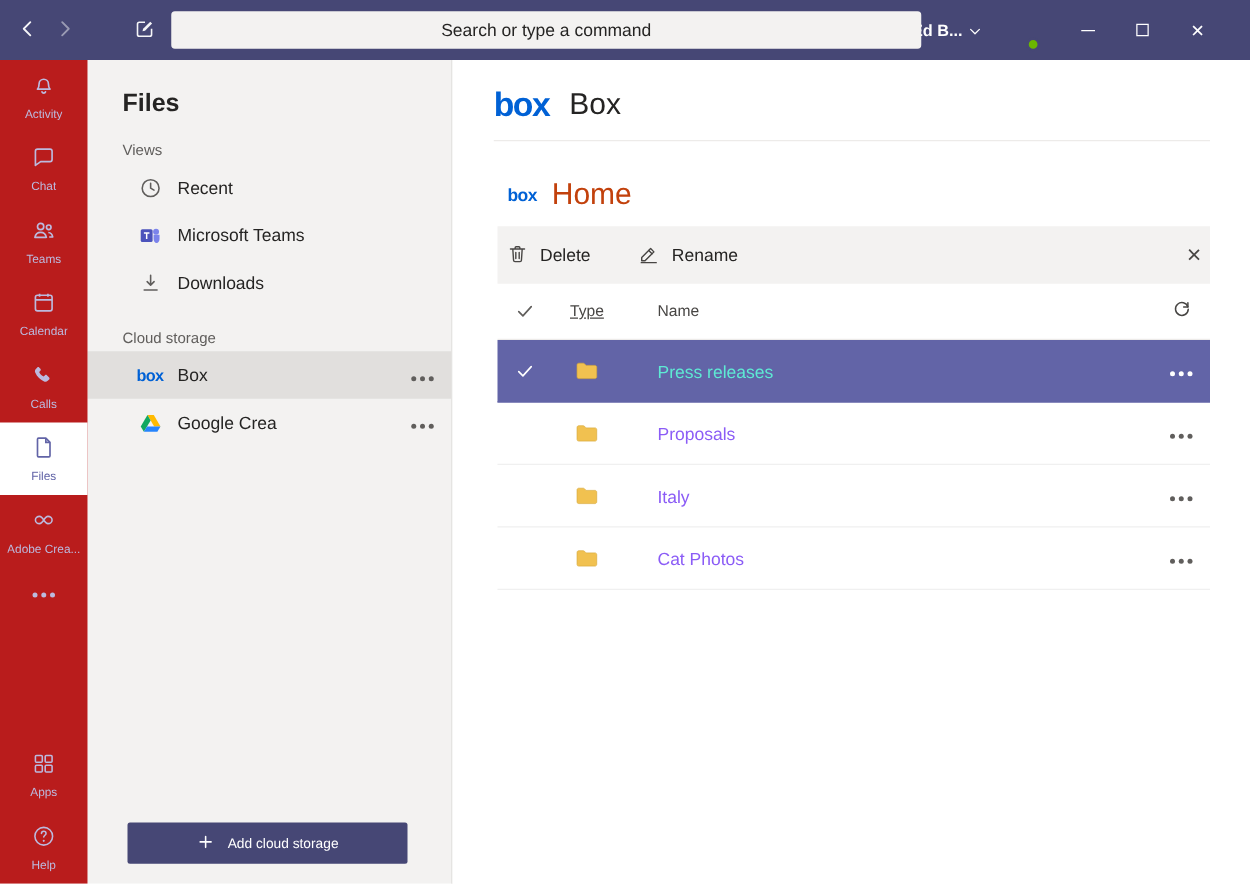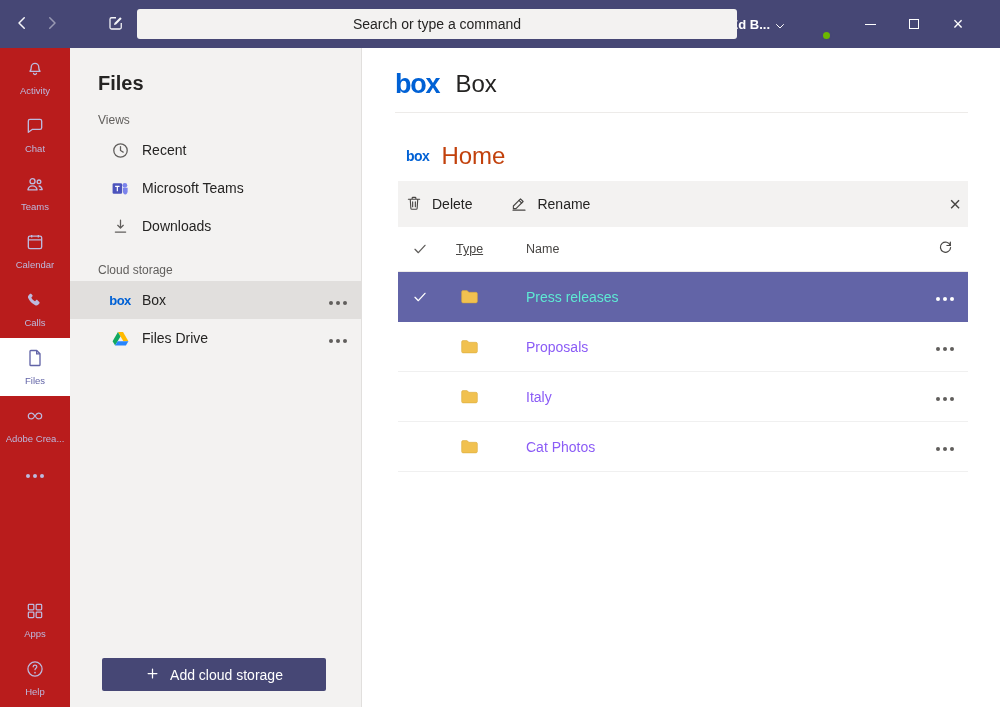--- a/index.html
+++ b/index.html
@@ -42,21 +42,21 @@
   
   .sidebar { position:absolute; top:48px; left:70px; width:292px; bottom:0; background:#f3f2f1; border-right:1px solid #e1dfdd; }
   .sb-title { padding:24px 0 0 28px; font-size:20px; font-weight:700; color:#252423; }
   .sec-label { margin:18px 0 4px 28px; font-size:12px; color:#605e5c; }
   .side-item { height:38px; display:flex; align-items:center; padding-left:40px; gap:12px; font-size:14px; color:#252423; cursor:pointer; position:relative; }
   .side-item.selected { background:#e1dfdd; }
   .side-item .ic { width:20px; height:20px; display:flex; align-items:center; justify-content:center; color:#605e5c; flex:0 0 20px; }
   .side-item .ic svg { width:19px; height:19px; }
   .side-more { position:absolute; right:14px; color:#605e5c; background:none; border:none; cursor:pointer; }
   .box-mark { color:#0061d5; font-weight:700; font-size:13px; letter-spacing:-.5px; line-height:1; }
-  .add-btn { position:absolute; left:32px; bottom:16px; width:224px; height:33px; background:#464775; color:#fff; border:none; border-radius:2px; font-size:14px; display:flex; align-items:center; justify-content:center; gap:10px; cursor:pointer; }
+  .add-btn { position:absolute; left:32px; bottom:16px; width:224px; height:33px; background:#464775; color:#fff; border:none; border-radius:2px; font-size:11px; display:flex; align-items:center; justify-content:center; gap:10px; cursor:pointer; }
   .add-btn svg { width:15px; height:15px; }
 
   
   .main { position:absolute; top:48px; left:362px; right:0; bottom:0; background:#fff; }
   .main-header { display:flex; align-items:center; gap:16px; padding:22px 32px 14px 33px; }
   .box-logo-lg { font-size:27px; font-weight:700; color:#0061d5; letter-spacing:-1.2px; line-height:1; }
   .main-title { font-size:24px; color:#252423; }
   .header-divider { margin:0 32px 0 33px; border-bottom:1px solid #edebe9; }
 
   .panel { margin:18px 32px 0 36px; }
@@ -259,21 +259,21 @@
           </span></button>
     </div>
     <div class="side-item">
       <span class="ic">
           <svg viewBox="0 0 24 24">
             <path d="M8.8 3.8h6.4L22 15.4h-6.4z" fill="#ffba00"></path>
             <path d="M8.8 3.8L2 15.4l3.2 5.4L12 9.4z" fill="#11a861"></path>
             <path d="M5.2 20.8h13.6l3.2-5.4H8.4z" fill="#2684fc"></path>
           </svg>
         </span>
-      <span>Files Drive</span>
+      <span>Google Crea</span>
       <button class="side-more"><span class="dots">
             <i></i>
             <i></i>
             <i></i>
           </span></button>
     </div>
 
     <button class="add-btn">
       <span><svg viewBox="0 0 24 24" fill="none" stroke="currentColor" stroke-width="2" stroke-linecap="round">
             <path d="M12 5v14M5 12h14"></path>

